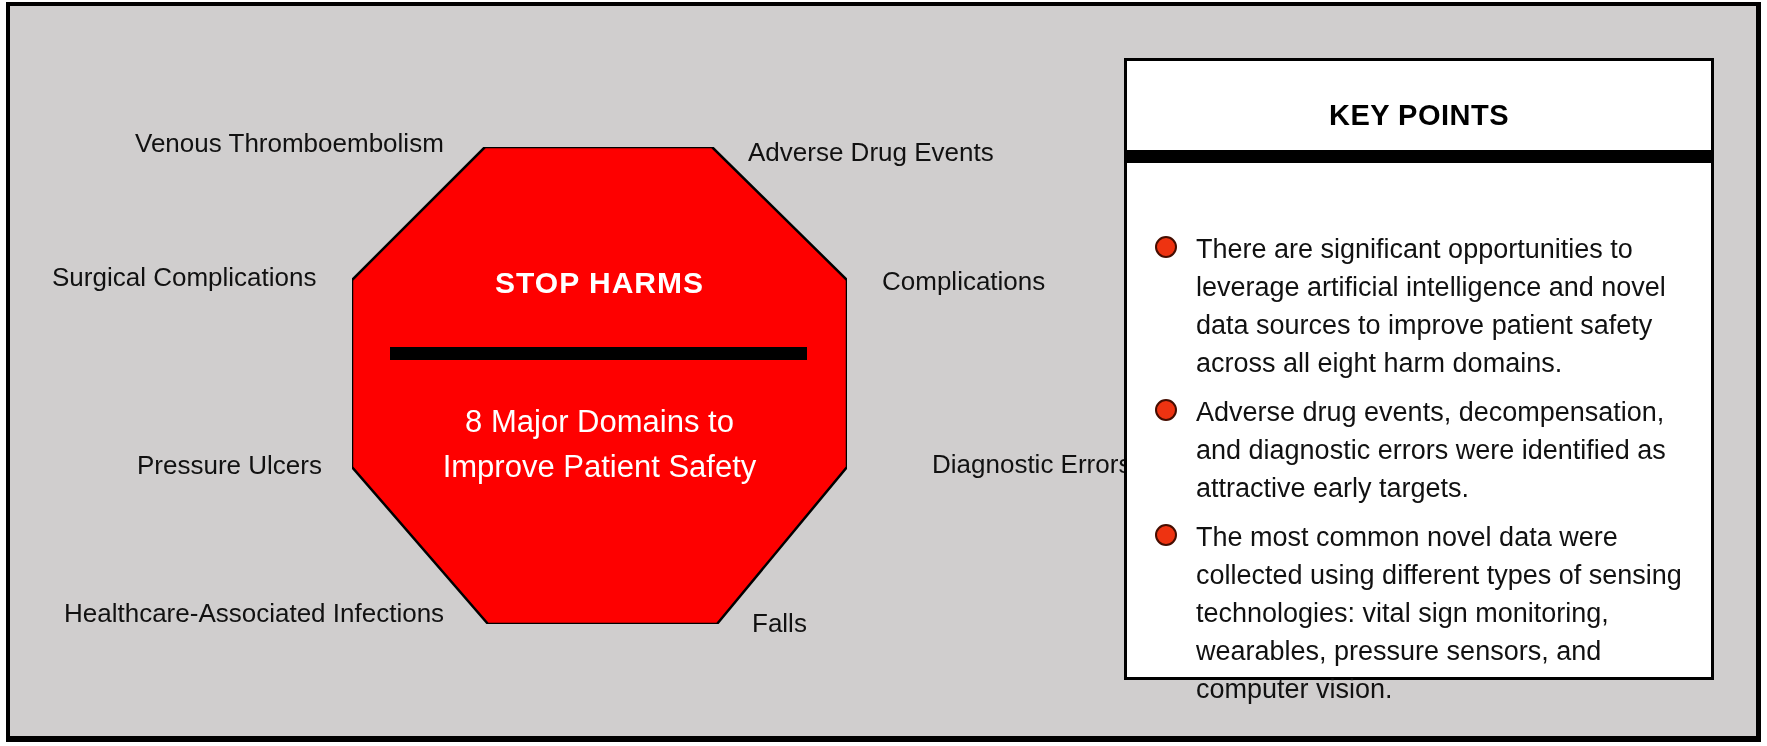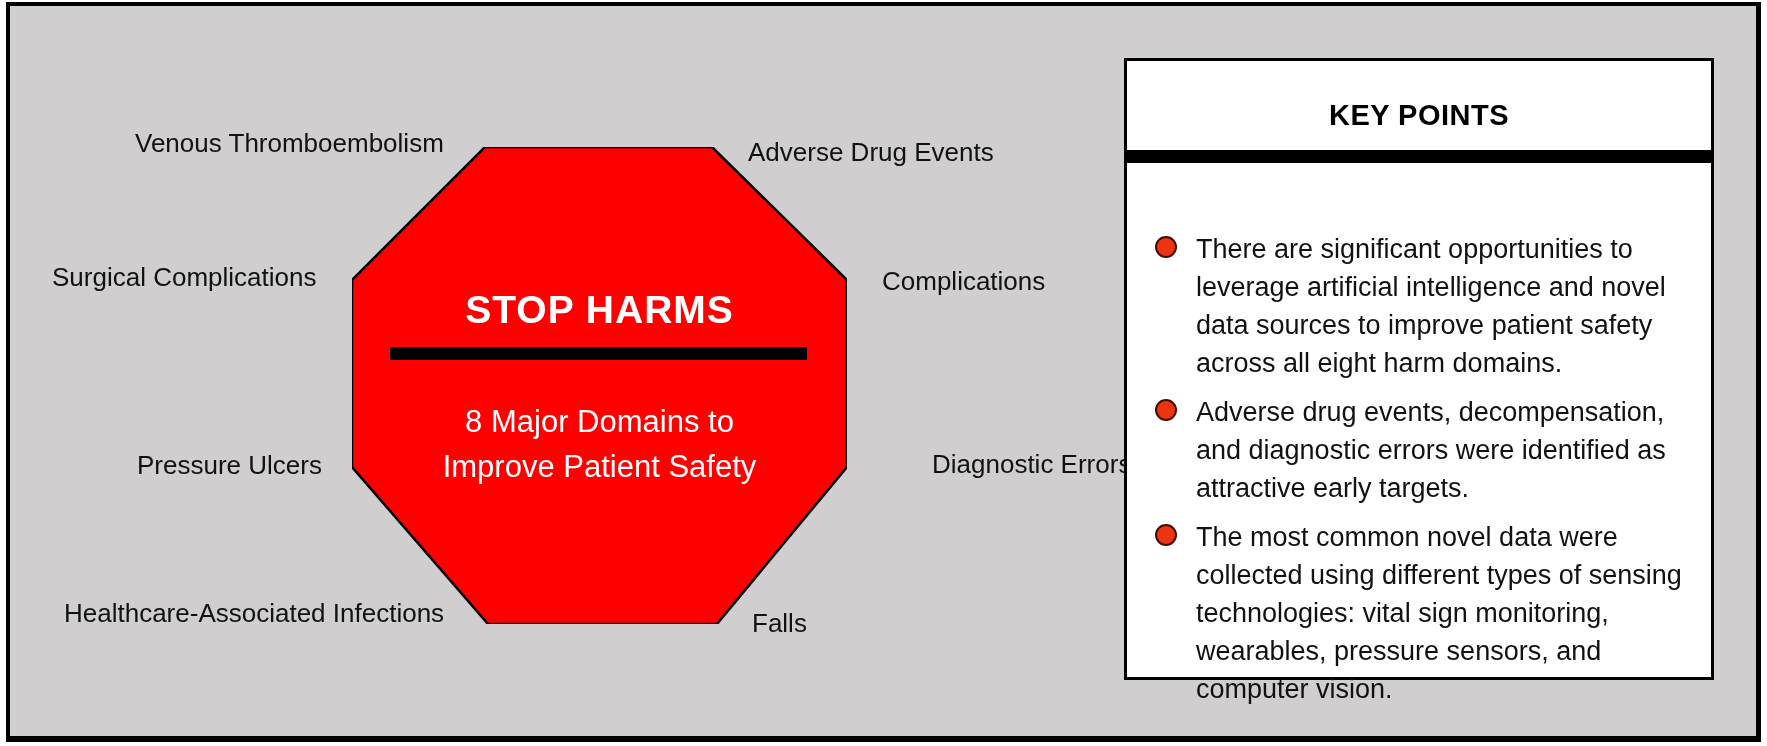--- a/index.html
+++ b/index.html
@@ -21,23 +21,23 @@
     border-right-width:5px;
   }
   
   .octagon-group {
     position:absolute;
     left:352px; top:147px;
     width:495px; height:477px;
   }
   .octagon-group svg { position:absolute; left:0; top:0; }
   .stop-title {
-    position:absolute; left:0; top:141px; width:100%;
+    position:absolute; left:0; top:119px; width:100%;
     text-align:center;
-    font-size:39px; font-weight:bold; color:#fff;
+    font-size:30px; font-weight:bold; color:#fff;
     letter-spacing:1px;
   }
   .stop-bar {
     position:absolute; left:38px; top:200px;
     width:417px; height:13px;
     background:#000;
   }
   .stop-subtitle {
     position:absolute; left:0; top:240px; width:100%;
     text-align:center;

